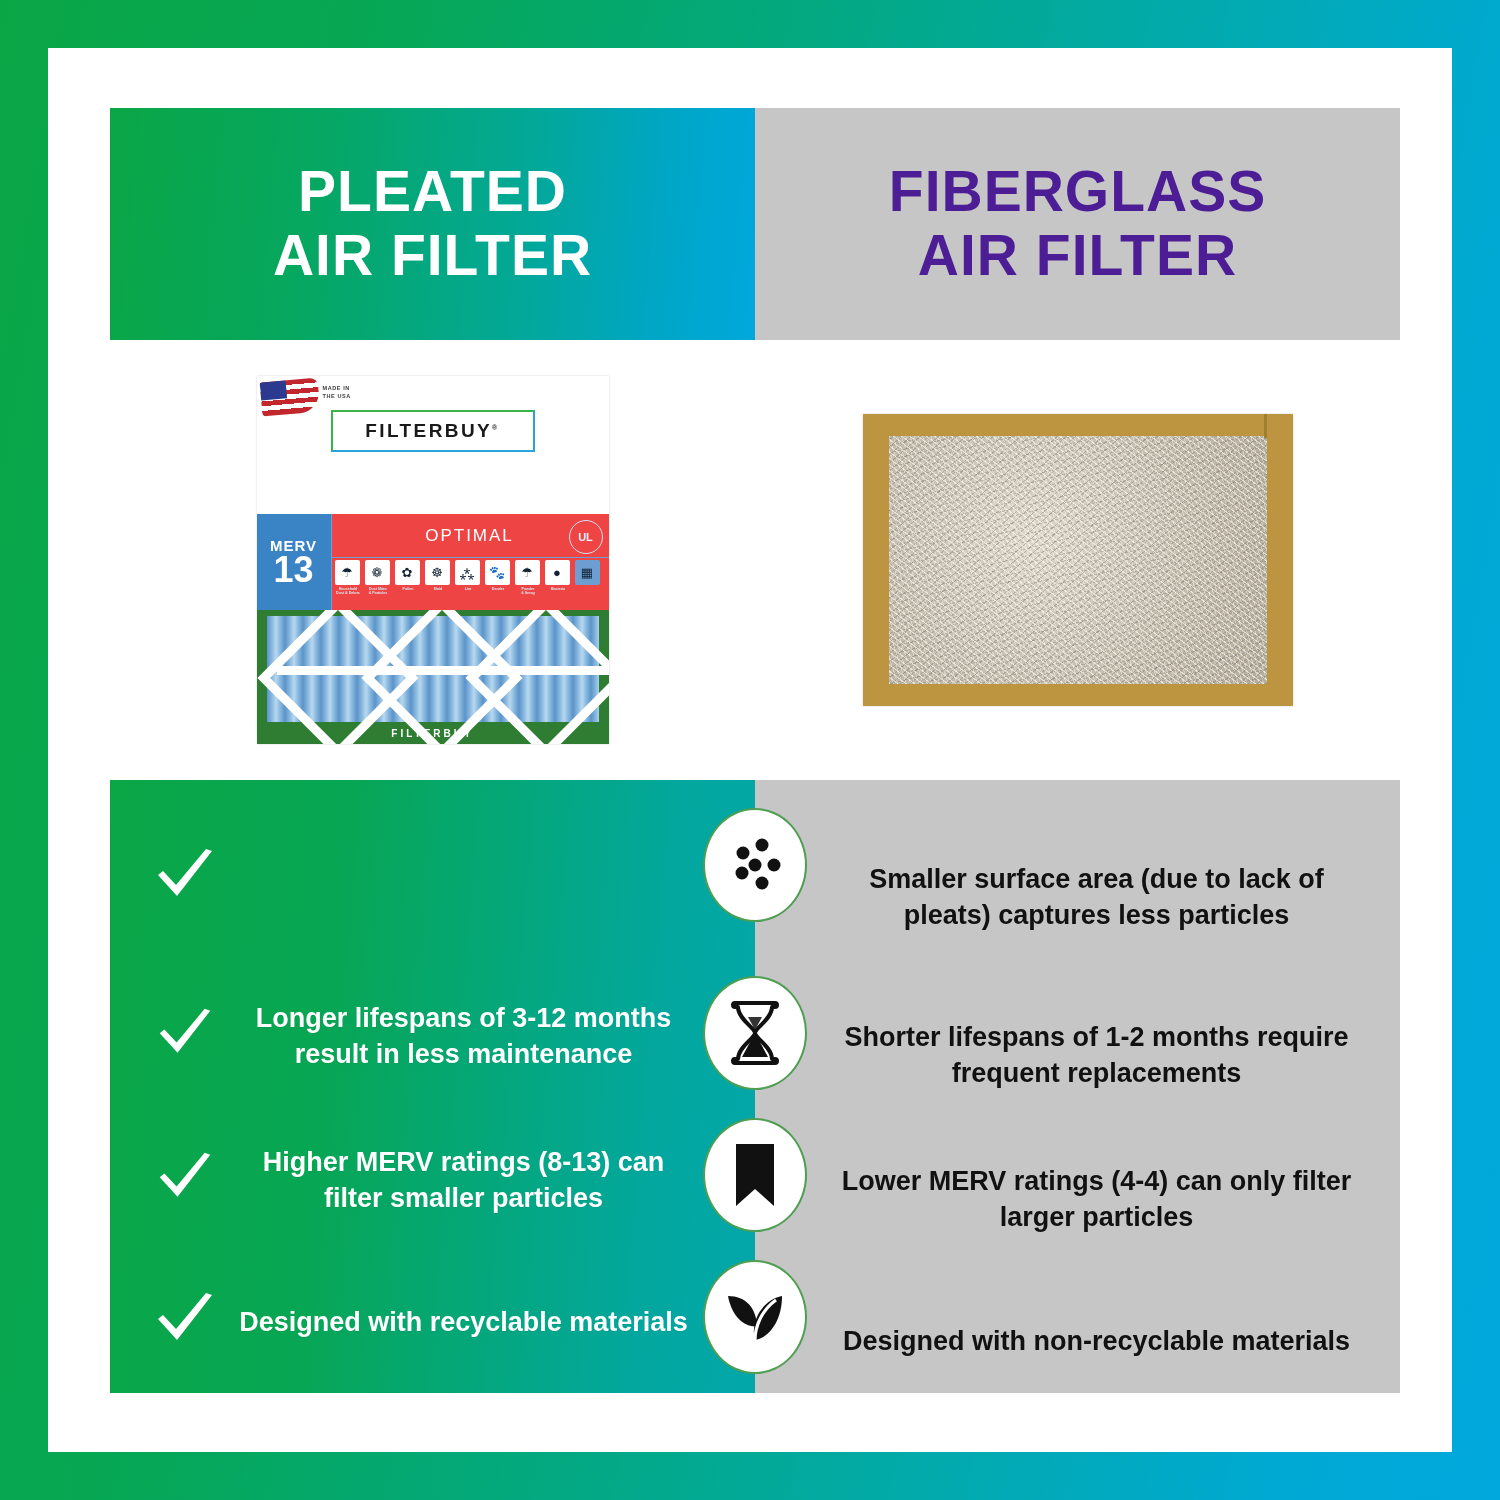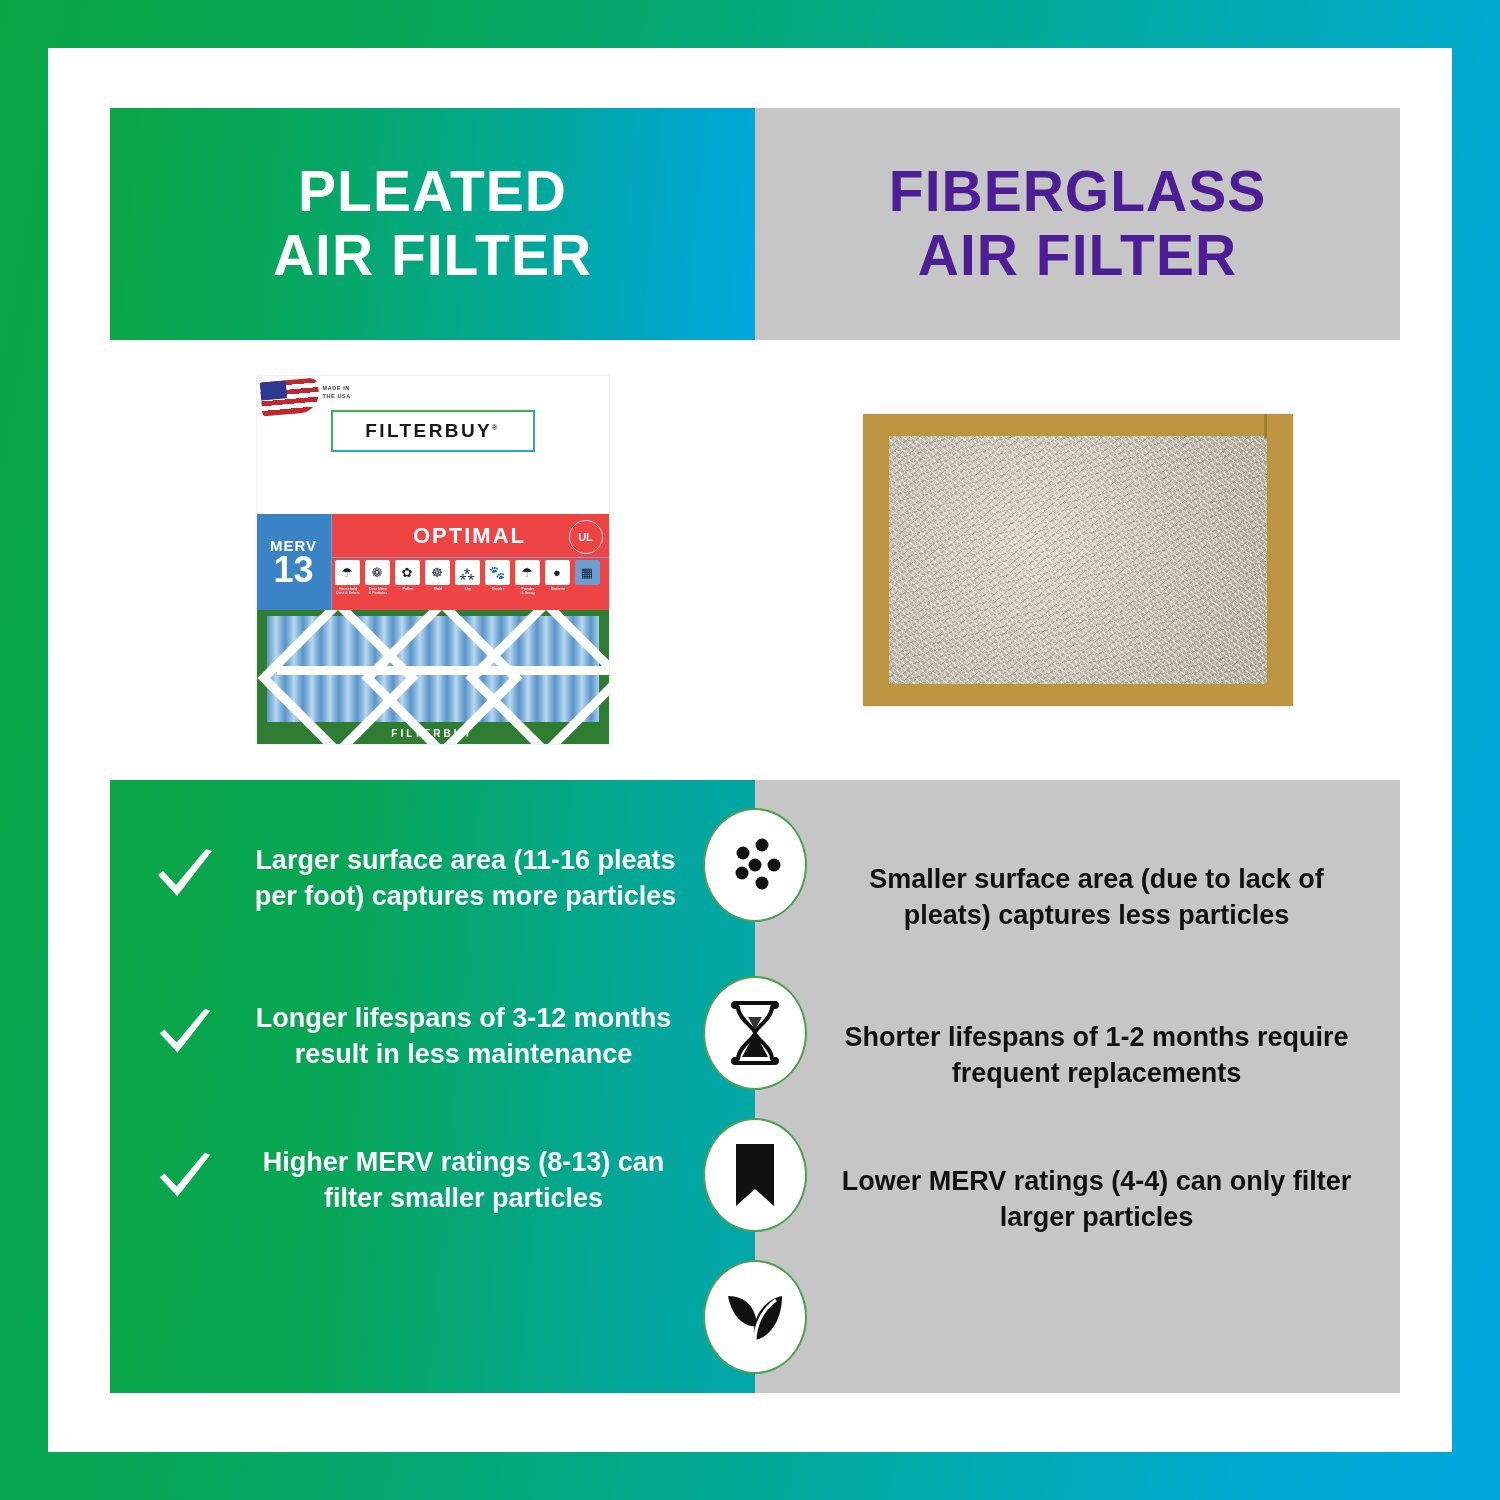--- a/index.html
+++ b/index.html
@@ -101,21 +101,21 @@
     display:flex;flex-direction:column;align-items:center;justify-content:center;color:#fff;
     border-right:1px solid #6aa2d4;
   }
   .merv-cell .m1{font-size:15px;font-weight:700;letter-spacing:1px;}
   .merv-cell .m2{font-size:36px;font-weight:700;line-height:1;margin-top:-2px;}
   .optimal-row{
     position:absolute;left:74px;top:0;width:278px;height:44px;
     display:flex;align-items:center;justify-content:center;color:#fff;
     border-bottom:1px solid #6aa2d4;box-sizing:border-box;
   }
-  .optimal-row .o1{font-size:22px;font-weight:700;letter-spacing:2px;text-align:center;}
+  .optimal-row .o1{font-size:17px;font-weight:400;letter-spacing:2px;text-align:center;}
   .ul-badge{
     position:absolute;right:6px;top:6px;width:32px;height:32px;border-radius:50%;
     border:1.5px solid #cfe2f3;display:flex;align-items:center;justify-content:center;
     color:#e9f2fa;font-size:11px;font-weight:700;
   }
   .icon-strip{
     position:absolute;left:78px;top:46px;width:268px;height:46px;
     display:flex;gap:3px;align-items:flex-start;
   }
   .mini-ic{width:27px;}
@@ -338,21 +338,20 @@
 
     <div class="rows">
 
       <div class="row r1">
         <div class="cell-l">
           <div class="tick">
             <svg width="62" height="58" viewBox="0 0 62 58">
                 <path d="M4 26 L23 47 L58 2 L52 0 L22 36 L9 22 Z" fill="#ffffff"></path>
               </svg>
           </div>
-          <div class="txt-l">Larger surface area (11-16 pleats per foot) captures more particles</div>
         </div>
         <div class="cell-r">
           <div class="txt-r">Smaller surface area (due to lack of pleats) captures less particles</div>
         </div>
       </div>
 
       <div class="row r2">
         <div class="cell-l">
           <div class="tick">
             <svg width="58" height="56" viewBox="0 0 62 58">
@@ -373,20 +372,33 @@
                 <path d="M4 26 L23 47 L58 2 L52 0 L22 36 L9 22 Z" fill="#ffffff"></path>
               </svg>
           </div>
           <div class="txt-l">Higher MERV ratings (8-13) can filter smaller particles</div>
         </div>
         <div class="cell-r">
           <div class="txt-r">Lower MERV ratings (4-4) can only filter larger particles</div>
         </div>
       </div>
 
+      <div class="row r4">
+        <div class="cell-l">
+          <div class="tick">
+            <svg width="62" height="58" viewBox="0 0 62 58">
+                <path d="M4 26 L23 47 L58 2 L52 0 L22 36 L9 22 Z" fill="#ffffff"></path>
+              </svg>
+          </div>
+          <div class="txt-l">Designed with recyclable materials</div>
+        </div>
+        <div class="cell-r">
+          <div class="txt-r">Designed with non-recyclable materials</div>
+        </div>
+      </div>
 
       <div class="badge b1">
         <svg width="74" height="74" viewBox="0 0 74 74">
           <circle cx="25" cy="25" r="6.5" fill="#111"></circle>
           <circle cx="44" cy="17" r="6.5" fill="#111"></circle>
           <circle cx="37" cy="37" r="6.5" fill="#111"></circle>
           <circle cx="56" cy="37" r="6.5" fill="#111"></circle>
           <circle cx="24" cy="45" r="6.5" fill="#111"></circle>
           <circle cx="44" cy="55" r="6.5" fill="#111"></circle>
         </svg>

